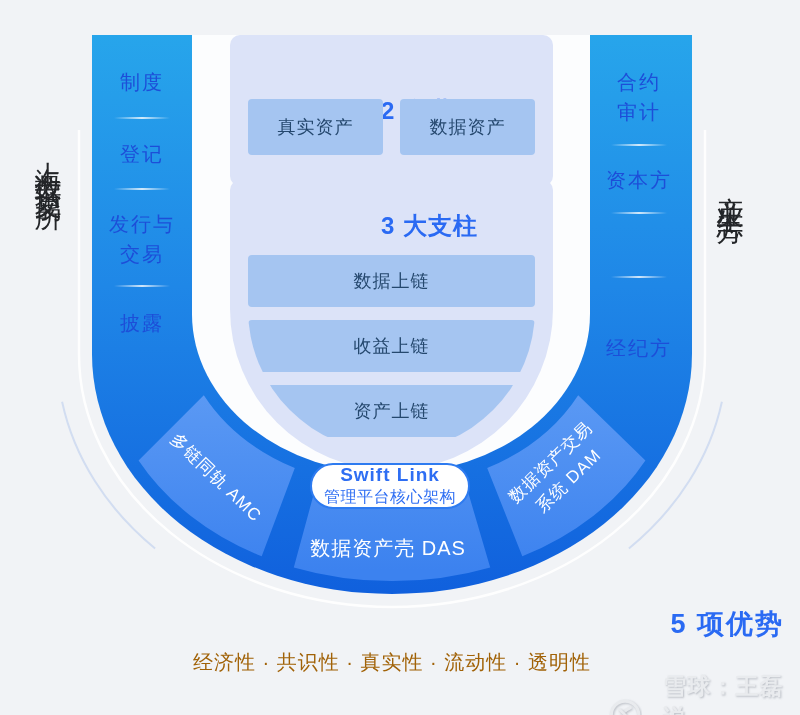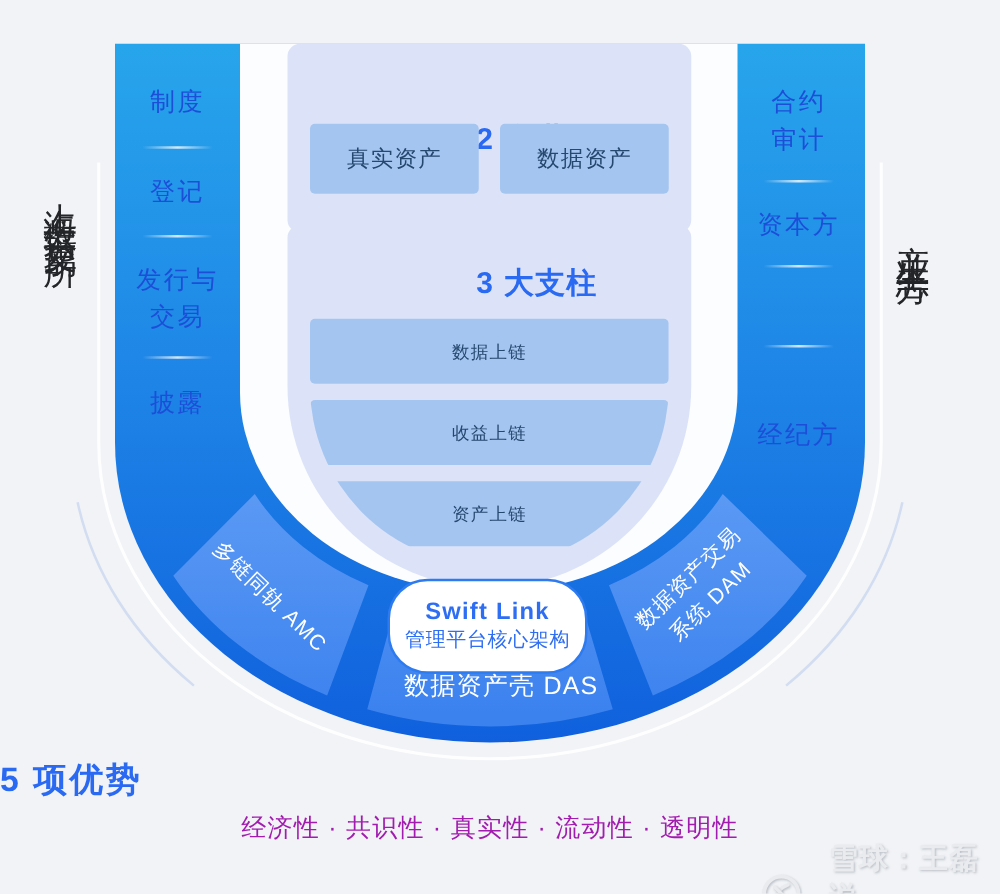--- a/index.html
+++ b/index.html
@@ -76,21 +76,21 @@
   }
   .world-box.b0{left:18px;width:135px;}
   .world-box.b1{left:170px;width:135px;}
   .pillar-clip{
     position:absolute;left:18px;top:0;width:287px;height:272px;
     border-radius:0 0 143px 143px;overflow:hidden;
   }
   .pillar-bar{
     position:absolute;left:0;width:287px;height:52px;
     background:#A5C5F1;border-radius:4px;
-    color:#25486E;font-size:14px;line-height:52px;text-align:center;
+    color:#25486E;font-size:18px;line-height:52px;text-align:center;
     letter-spacing:1px;
   }
   .pb0{top:75px;} .pb1{top:140px;} .pb2{top:205px;}
 
   
   .seg-label{
     position:absolute;
     color:#FFFFFF;
     text-align:center;
     letter-spacing:1px;
@@ -100,48 +100,48 @@
     font-size:17px;
     transform:rotate(44deg);
   }
   .seg-label.dam{
     left:480px;top:446px;width:160px;
     font-size:17px;line-height:26px;
     transform:rotate(-44deg);
   }
   .seg-label.dam span{display:block;}
   .seg-label.das{
-    left:291px;top:535px;width:220px;
+    left:278px;top:535px;width:220px;
     font-size:20px;
   }
 
   
   .core-pill{
     position:absolute;
-    left:310px;top:463px;width:160px;height:76px;
+    left:310px;top:463px;width:160px;height:46px;
     box-sizing:border-box;
     background:#FFFFFF;
     border:2px solid #2E7BF0;
     border-radius:32px;
     display:flex;flex-direction:column;align-items:center;justify-content:center;
     gap:1px;
   }
   .pill-l1{color:#2E6EF3;font-size:19px;font-weight:bold;letter-spacing:1px;}
   .pill-l2{color:#2E6EF3;font-size:16px;font-weight:400;letter-spacing:.5px;}
 
   
   .adv-title{
     position:absolute;left:0;top:606px;width:784px;
-    text-align:left;
+    text-align:right;
     color:#2A6AF3;font-size:27px;font-weight:bold;letter-spacing:2px;
   }
   .adv-line{
     position:absolute;left:0;top:649px;width:784px;
     text-align:center;
-    color:#a21caf;font-size:20px;letter-spacing:1px;
+    color:#a16207;font-size:20px;letter-spacing:1px;
   }
 
   
   .watermark{
     position:absolute;left:608px;top:671px;
     display:flex;align-items:flex-end;gap:21px;
   }
   .watermark .wm-text{
     color:#E9EBEE;
     font-size:23px;font-weight:bold;letter-spacing:1px;

